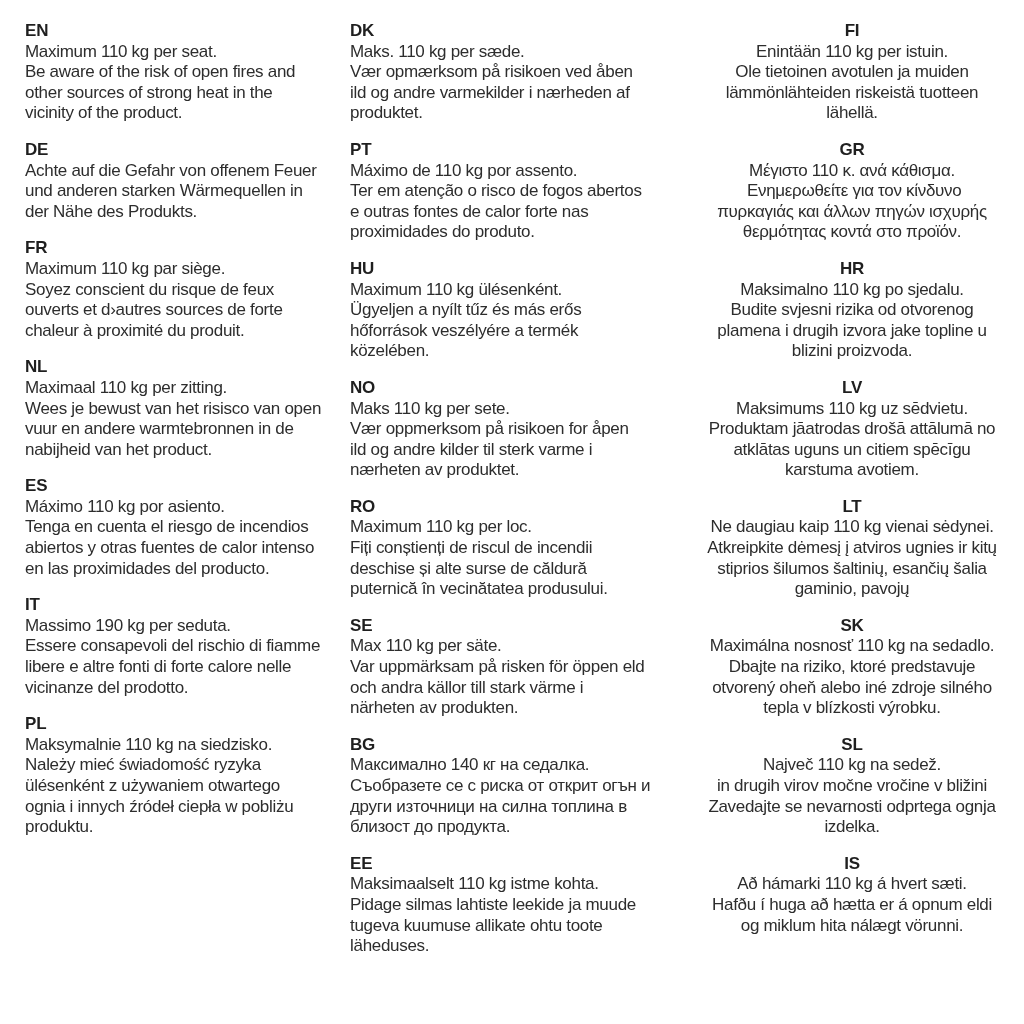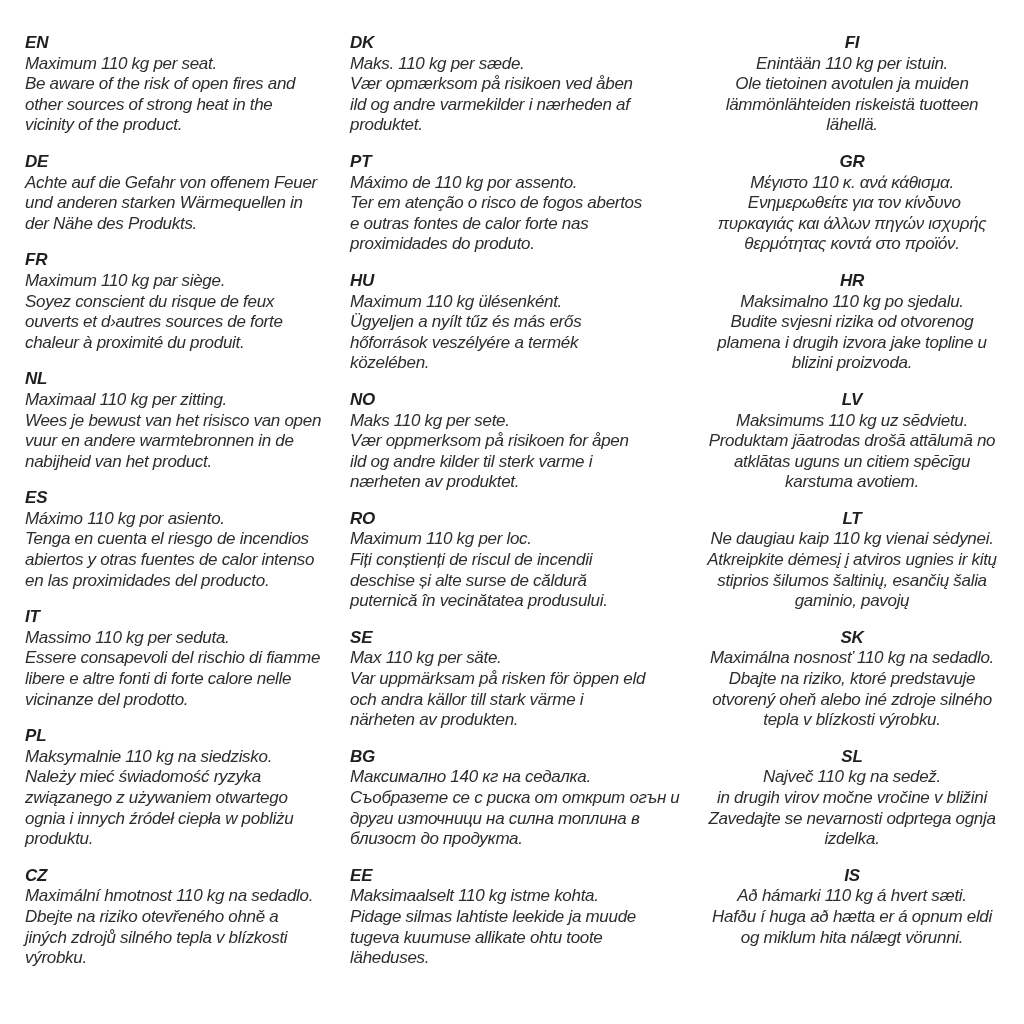--- a/index.html
+++ b/index.html
@@ -11,22 +11,21 @@
     position: relative;
     width: 1024px;
     height: 1024px;
     background: #ffffff;
     overflow: hidden;
     font-family: "Liberation Sans", "DejaVu Sans", sans-serif;
     color: #2d2d2d;
   }
   .col {
     position: absolute;
-    top: 33px;
-    font-style: italic;
+    top: 21px;
   }
   .col-0 { left: 25px;  width: 322px; }
   .col-1 { left: 350px; width: 330px; }
   .col-2 { left: 683px; width: 338px; text-align: center; }
   .block {
     margin-bottom: 16px;
   }
   .code {
     font-size: 17px;
     line-height: 20.6px;
@@ -76,39 +75,32 @@
       </div>
       <div class="block">
         <div class="code">ES</div>
         <div class="line">Máximo 110 kg por asiento.</div>
         <div class="line">Tenga en cuenta el riesgo de incendios</div>
         <div class="line">abiertos y otras fuentes de calor intenso</div>
         <div class="line">en las proximidades del producto.</div>
       </div>
       <div class="block">
         <div class="code">IT</div>
-        <div class="line">Massimo 110 kg per seduta.</div>
+        <div class="line">Massimo 190 kg per seduta.</div>
         <div class="line">Essere consapevoli del rischio di fiamme</div>
         <div class="line">libere e altre fonti di forte calore nelle</div>
         <div class="line">vicinanze del prodotto.</div>
       </div>
       <div class="block">
         <div class="code">PL</div>
         <div class="line">Maksymalnie 110 kg na siedzisko.</div>
         <div class="line">Należy mieć świadomość ryzyka</div>
-        <div class="line">związanego z używaniem otwartego</div>
+        <div class="line">ülésenként z używaniem otwartego</div>
         <div class="line">ognia i innych źródeł ciepła w pobliżu</div>
         <div class="line">produktu.</div>
-      </div>
-      <div class="block">
-        <div class="code">CZ</div>
-        <div class="line">Maximální hmotnost 110 kg na sedadlo.</div>
-        <div class="line">Dbejte na riziko otevřeného ohně a</div>
-        <div class="line">jiných zdrojů silného tepla v blízkosti</div>
-        <div class="line">výrobku.</div>
       </div>
     </div>
   <div class="col col-1">
       <div class="block">
         <div class="code">DK</div>
         <div class="line">Maks. 110 kg per sæde.</div>
         <div class="line">Vær opmærksom på risikoen ved åben</div>
         <div class="line">ild og andre varmekilder i nærheden af</div>
         <div class="line">produktet.</div>
       </div>

